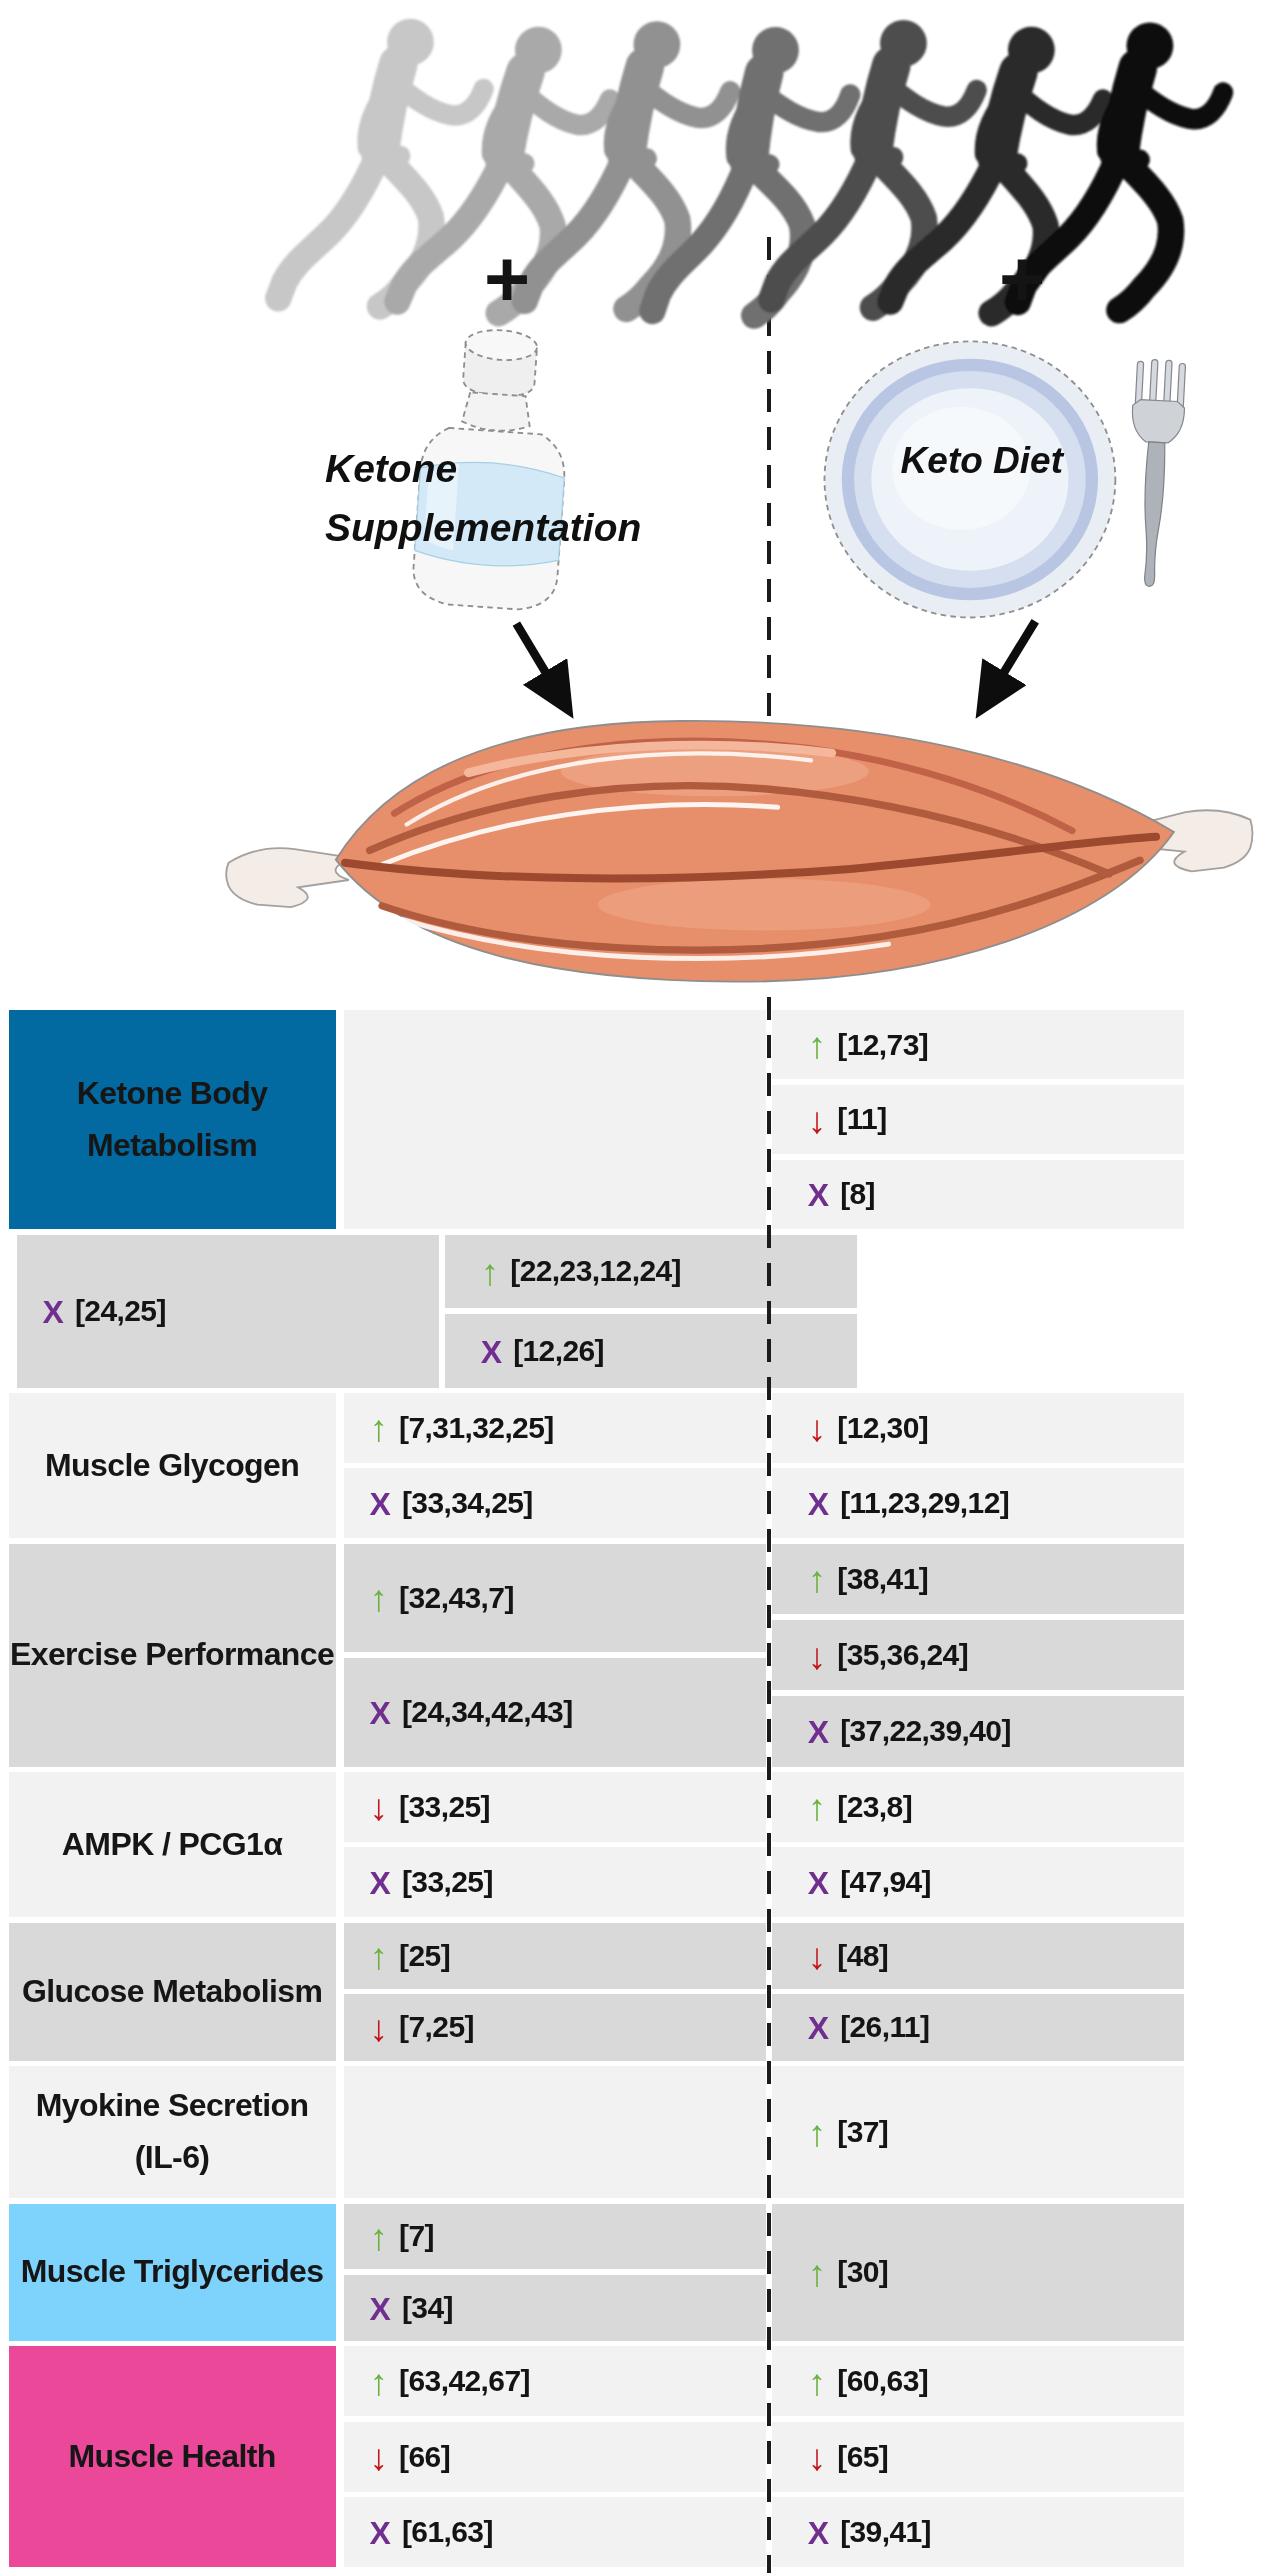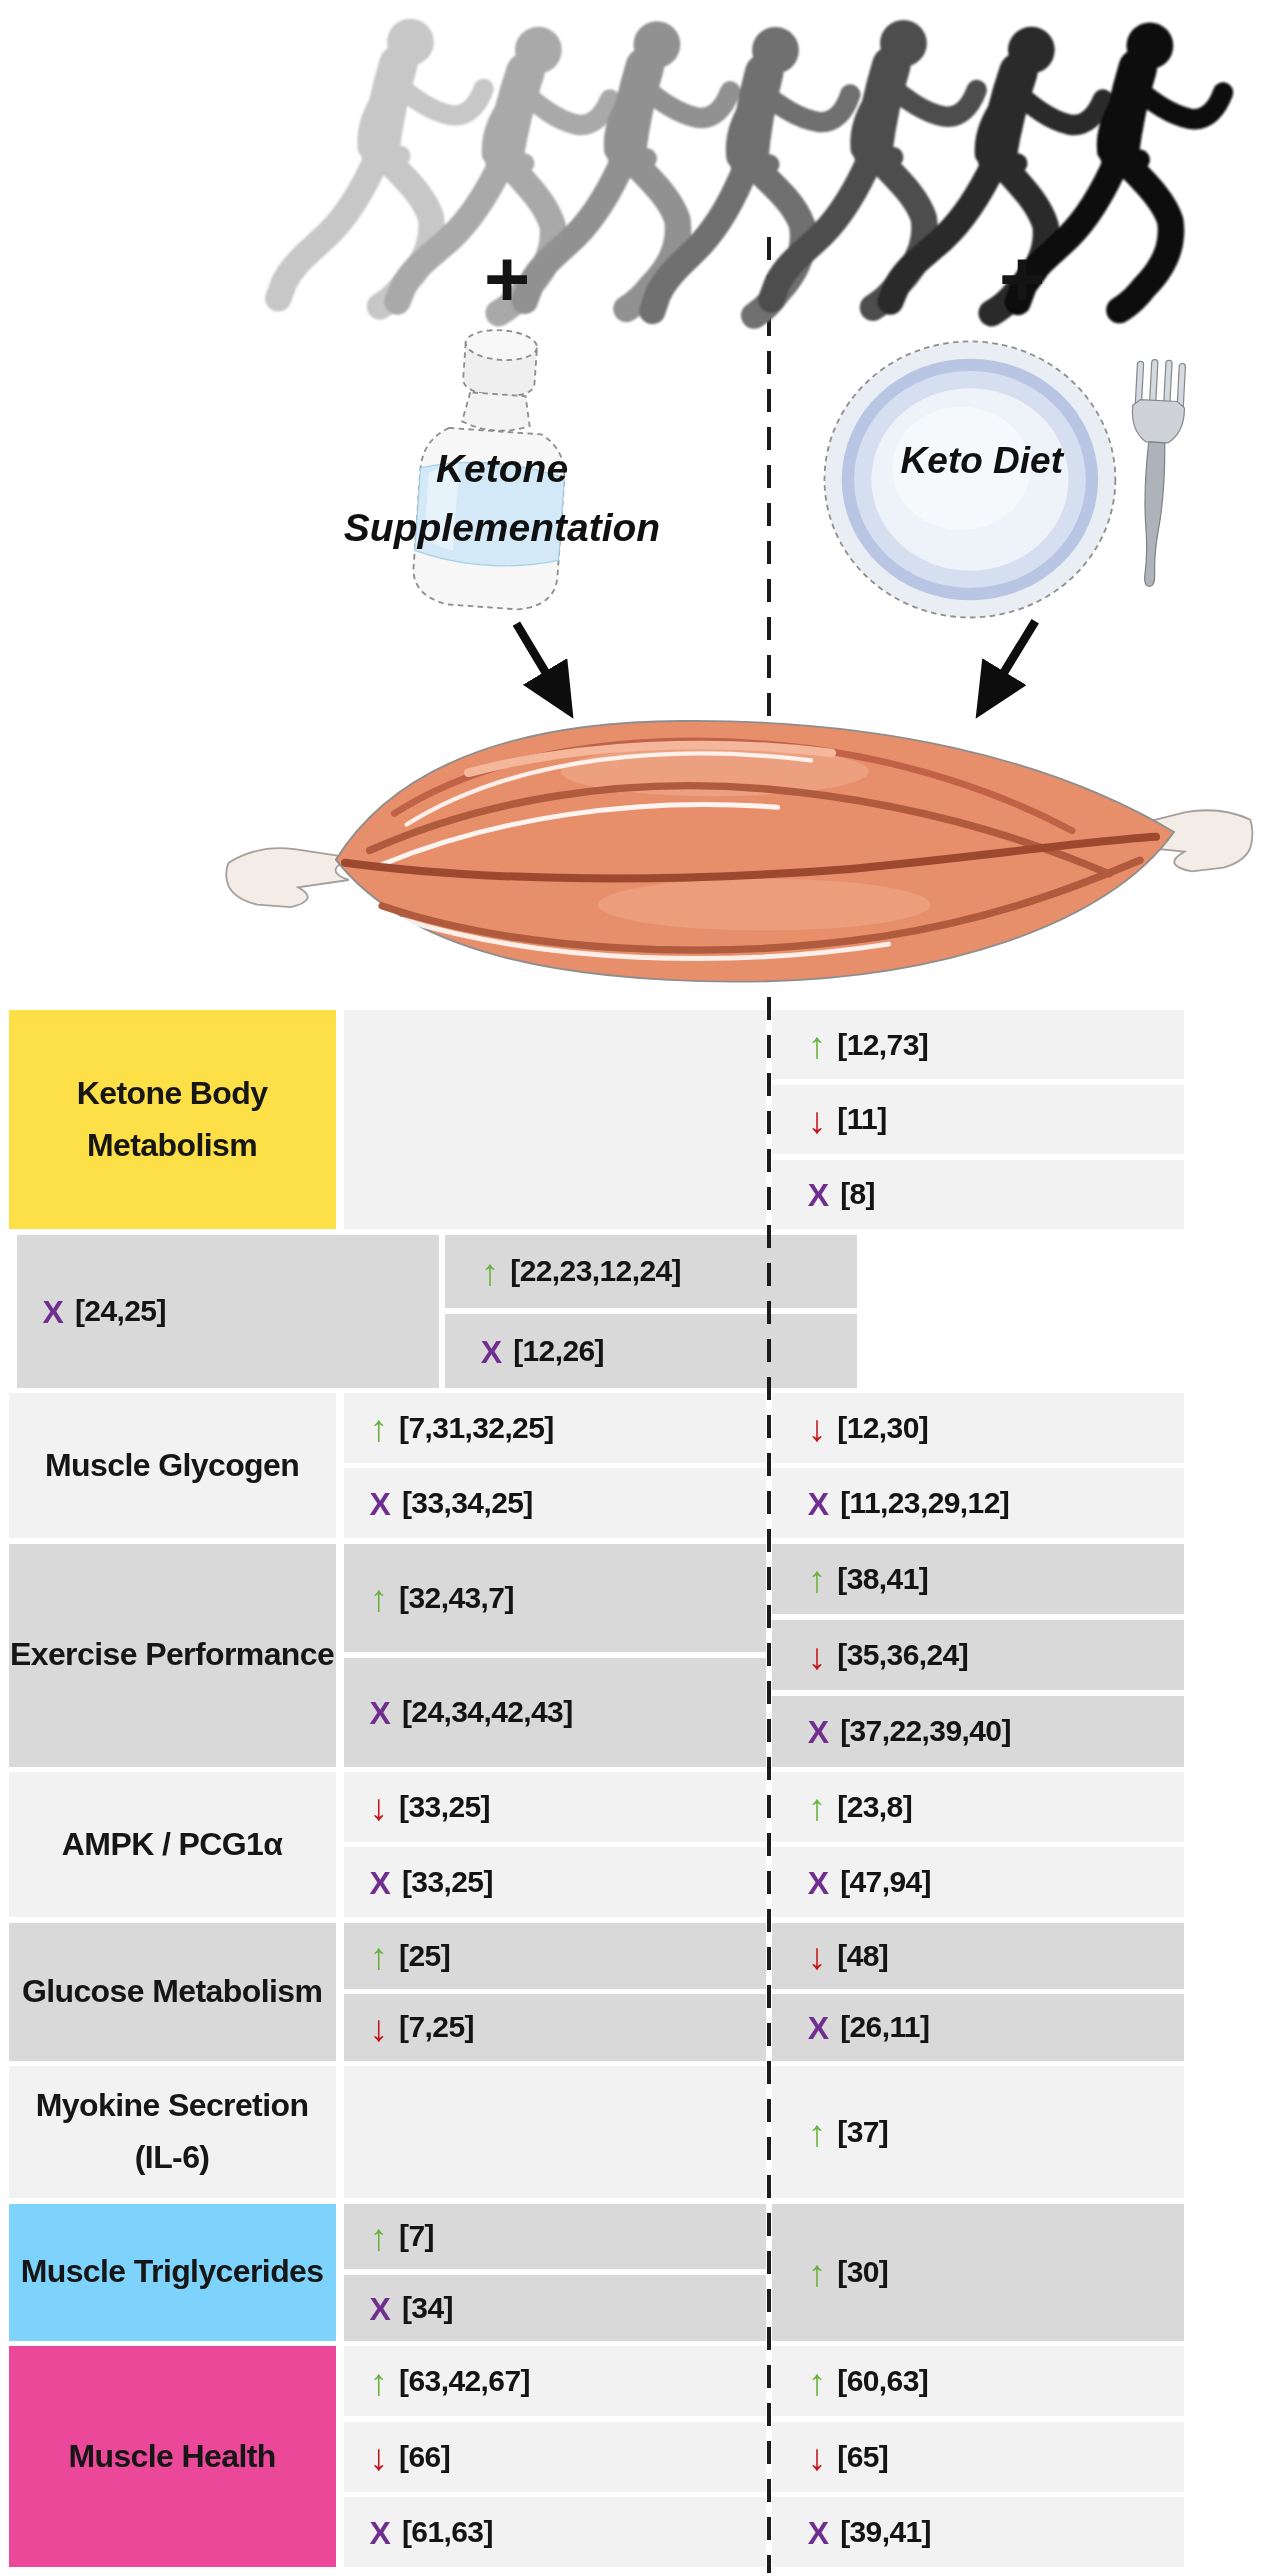--- a/index.html
+++ b/index.html
@@ -11,21 +11,21 @@
     background:repeating-linear-gradient(180deg,#1b1b1b 0 23.4px,transparent 23.4px 38px);}
 
   
   svg.hero{position:absolute;left:0;top:0;z-index:3;pointer-events:none;}
 
   .plus{position:absolute;z-index:5;width:86px;text-align:center;
         font-size:79px;font-weight:900;line-height:1;color:#141414;}
   .plus-left{left:464px;top:239px;}
   .plus-right{left:979px;top:239px;}
 
-  .bottle-label{position:absolute;z-index:5;left:325px;top:440px;width:354px;text-align:center;
+  .bottle-label{position:absolute;z-index:5;left:325px;top:440px;width:354px;text-align:left;
         font-size:39px;font-weight:bold;font-style:italic;color:#101010;line-height:1.5;}
   .plate-label{position:absolute;z-index:5;left:878px;top:433px;width:185px;text-align:right;
         font-size:37px;font-weight:bold;font-style:italic;color:#101010;line-height:1.5;}
 
   
   .tbl{position:absolute;left:8.6px;top:1010px;width:1175px;z-index:1;}
   .trow{display:flex;margin-bottom:5.5px;}
   .cat{width:327px;flex:none;display:flex;align-items:center;justify-content:center;
        text-align:center;font-size:32px;font-weight:bold;color:#161616;line-height:1.62;
        letter-spacing:-0.6px;}
@@ -126,21 +126,21 @@
     </g>
   </svg>
 
   <div class="plus plus-left">+</div>
   <div class="plus plus-right">+</div>
   <div class="bottle-label">Ketone Supplementation</div>
   <div class="plate-label">Keto Diet</div>
 
   <div class="tbl" id="tbl">
       <div class="trow" style="height: 219px;">
-        <div class="cat" style="background: #fde047;">Ketone Body Metabolism</div>
+        <div class="cat" style="background: #0369a1;">Ketone Body Metabolism</div>
         <div class="colk">
           <div class="cell" style="background: rgb(242, 242, 242);"></div>
         </div>
         <div class="cold">
           <div class="cell" style="background: rgb(242, 242, 242);">
             <span class="sym sym-arrow" style="color: rgb(105, 178, 62);">↑</span>
             <span class="refs">[12,73]</span>
           </div>
           <div class="cell" style="background: rgb(242, 242, 242);">
             <span class="sym sym-arrow" style="color: rgb(195, 22, 28);">↓</span>

